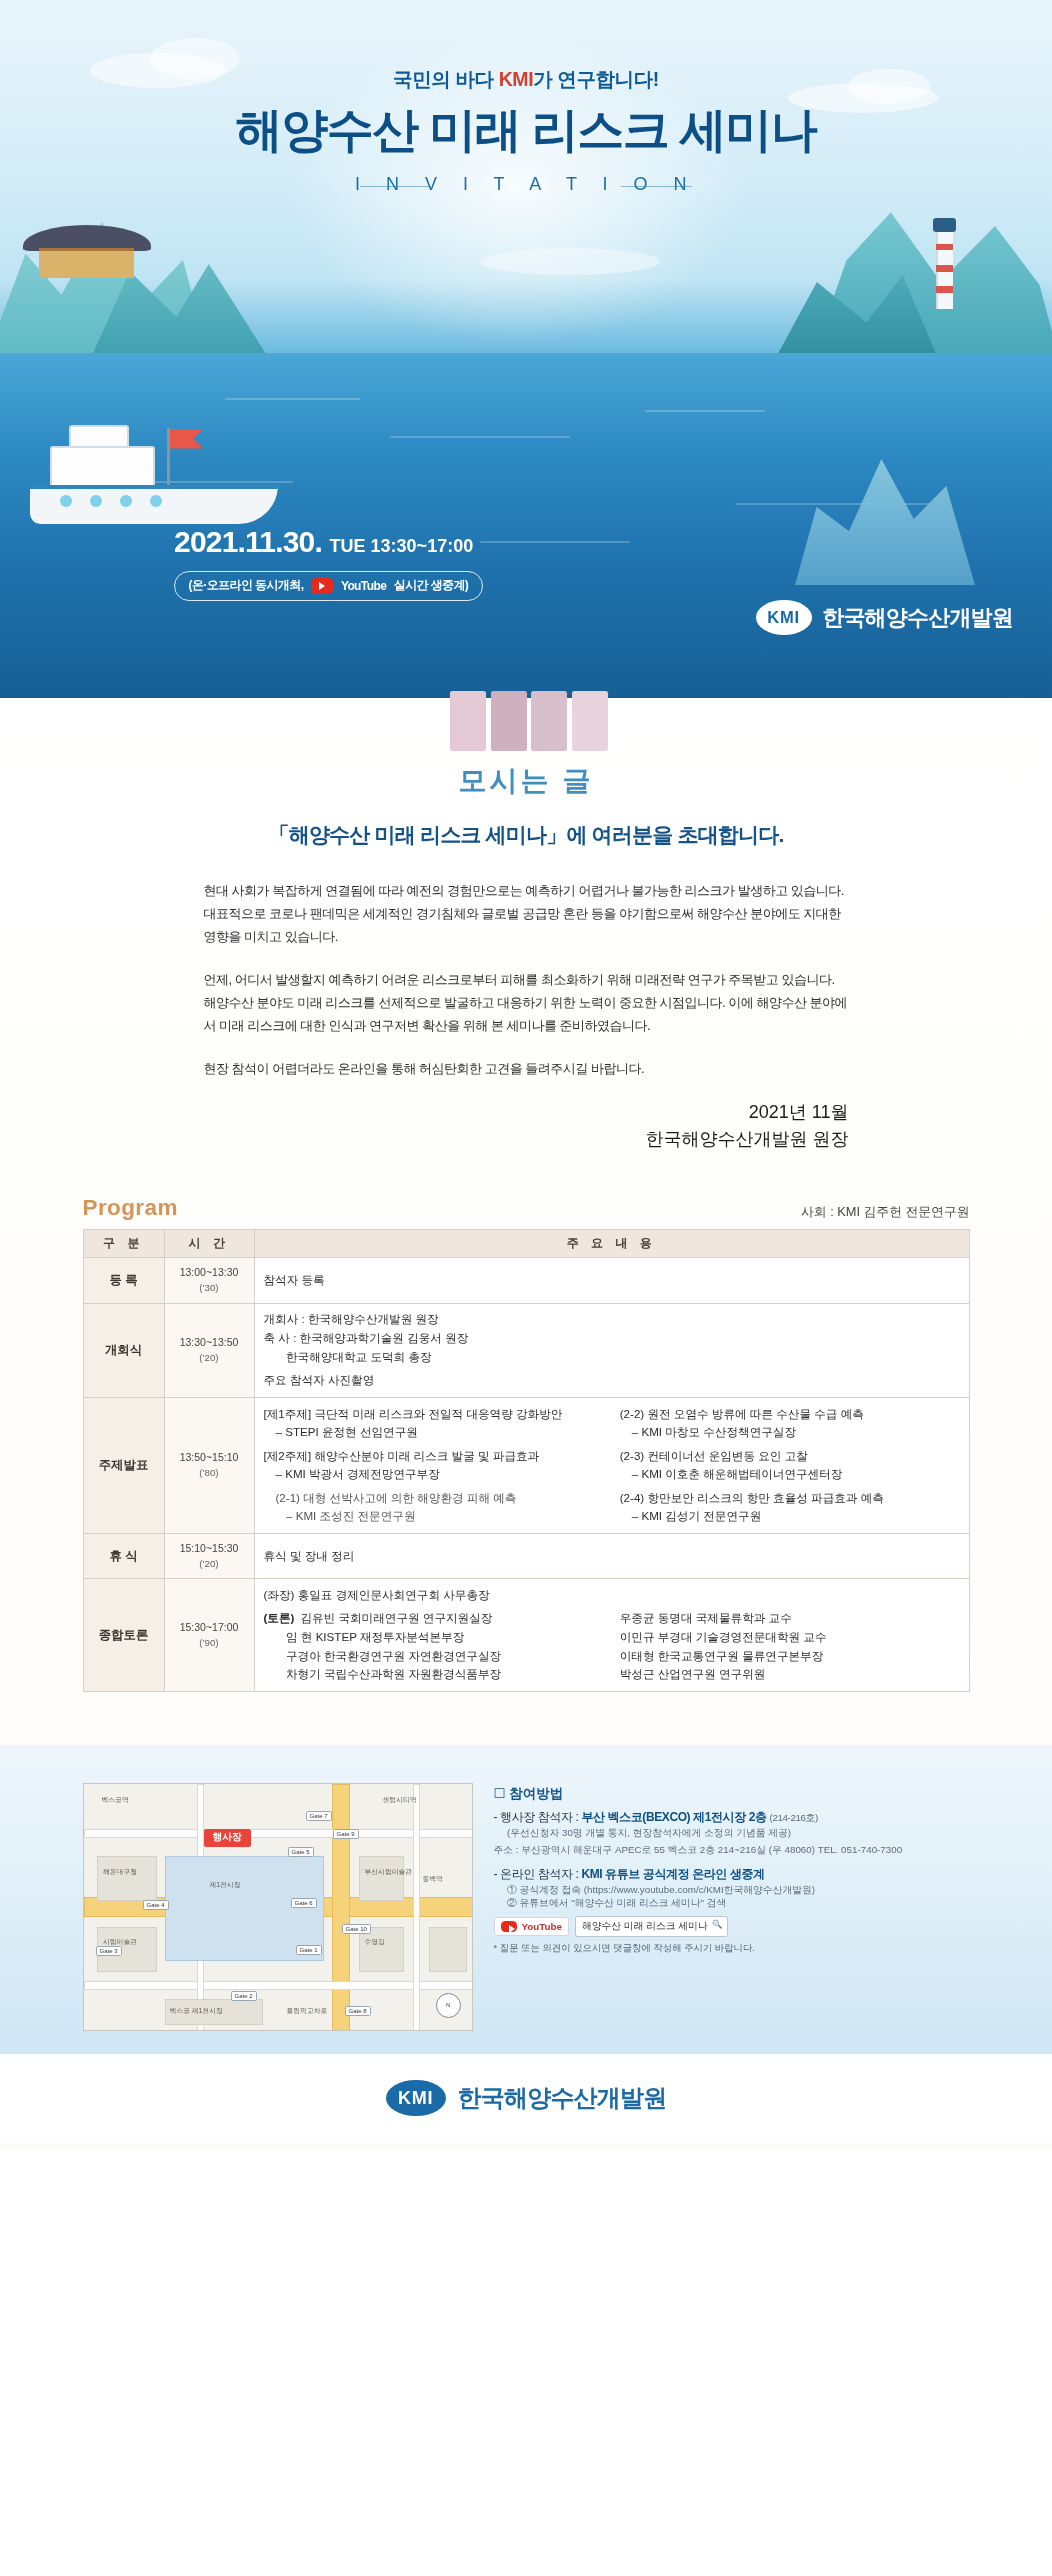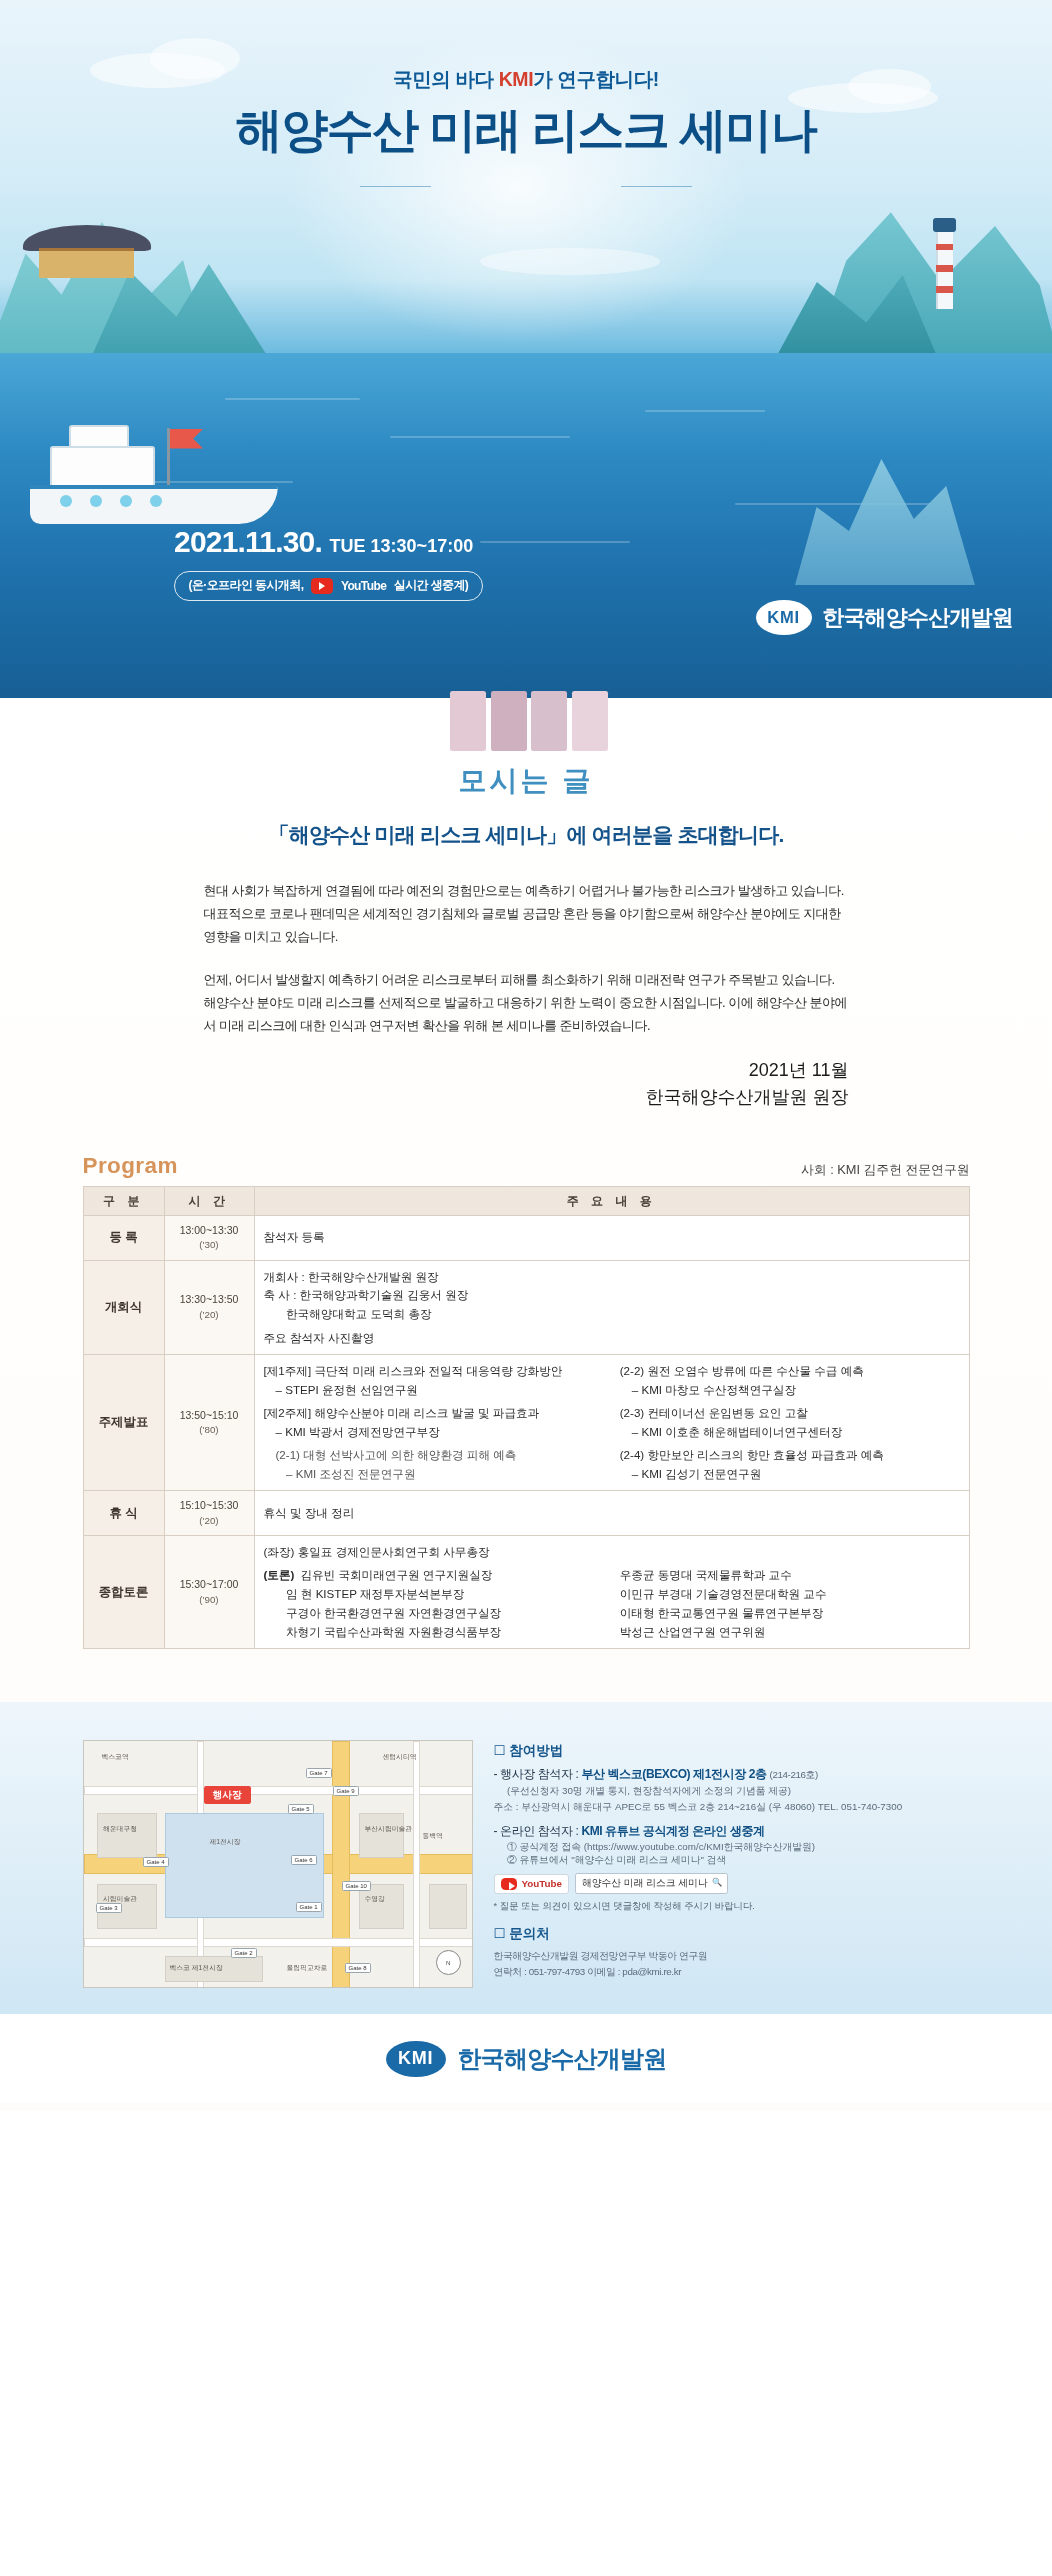--- a/index.html
+++ b/index.html
@@ -320,20 +320,21 @@
     </div>
 
     <div class="hero-sub">
       <span>국민의 바다 </span><span class="kmi">KMI</span><span>가 연구합니다!</span>
     </div>
 
     <div class="hero-title">해양수산 미래 리스크 세미나</div>
 
     <div class="hero-invite-line hil-left"></div>
     <div class="hero-invite-line hil-right"></div>
+    <div class="hero-invite">I N V I T A T I O N</div>
 
     <div class="info-block">
       <div class="info-date">
         <span>2021.11.30.</span>
         <span class="time">TUE 13:30~17:00</span>
       </div>
       <div class="info-badge">
         <span>(온·오프라인 동시개최,</span>
         <span class="yt-icon"></span>
         <span>YouTube</span>
@@ -354,20 +355,21 @@
         <span class="d3"></span>
         <span class="d4"></span>
     </div>
 
     <div class="invite-head">모시는 글</div>
     <div class="invite-lead">「해양수산 미래 리스크 세미나」에 여러분을 초대합니다.</div>
 
     <div class="invite-body">
       <p>현대 사회가 복잡하게 연결됨에 따라 예전의 경험만으로는 예측하기 어렵거나 불가능한 리스크가 발생하고 있습니다. 대표적으로 코로나 팬데믹은 세계적인 경기침체와 글로벌 공급망 혼란 등을 야기함으로써 해양수산 분야에도 지대한 영향을 미치고 있습니다.</p>
       <p>언제, 어디서 발생할지 예측하기 어려운 리스크로부터 피해를 최소화하기 위해 미래전략 연구가 주목받고 있습니다. 해양수산 분야도 미래 리스크를 선제적으로 발굴하고 대응하기 위한 노력이 중요한 시점입니다. 이에 해양수산 분야에서 미래 리스크에 대한 인식과 연구저변 확산을 위해 본 세미나를 준비하였습니다.</p>
+      <p>현장 참석이 어렵더라도 온라인을 통해 허심탄회한 고견을 들려주시길 바랍니다.</p>
     </div>
 
     <div class="sign">
       <div>2021년 11월</div>
       <div>한국해양수산개발원 원장</div>
     </div>
 
     <div class="program-wrap">
       <div class="program-head">
         <div class="program-title">Program</div>
@@ -544,25 +546,20 @@
             <div class="yt-box">
               <span class="yt-badge">
                 <span class="yt-icon" style="width:16.5px;height:11.3px;"></span>
                 <span>YouTube</span>
               </span>
               <span class="yt-search">해양수산 미래 리스크 세미나</span>
             </div>
             <div class="note">* 질문 또는 의견이 있으시면 댓글창에 작성해 주시기 바랍니다.</div>
           </div>
 
-          <div class="info-row">
-            <div class="info-h">문의처</div>
-            <div class="info-line tiny">한국해양수산개발원 경제전망연구부 박동아 연구원</div>
-            <div class="info-line tiny">연락처 : 051-797-4793    이메일 : pda@kmi.re.kr</div>
-          </div>
         </div>
       </div>
     </div>
 
     <div class="footer">
       <span class="kmi-mark">KMI</span>
       <span class="kmi-name">한국해양수산개발원</span>
     </div>
   </div>
 </div>

